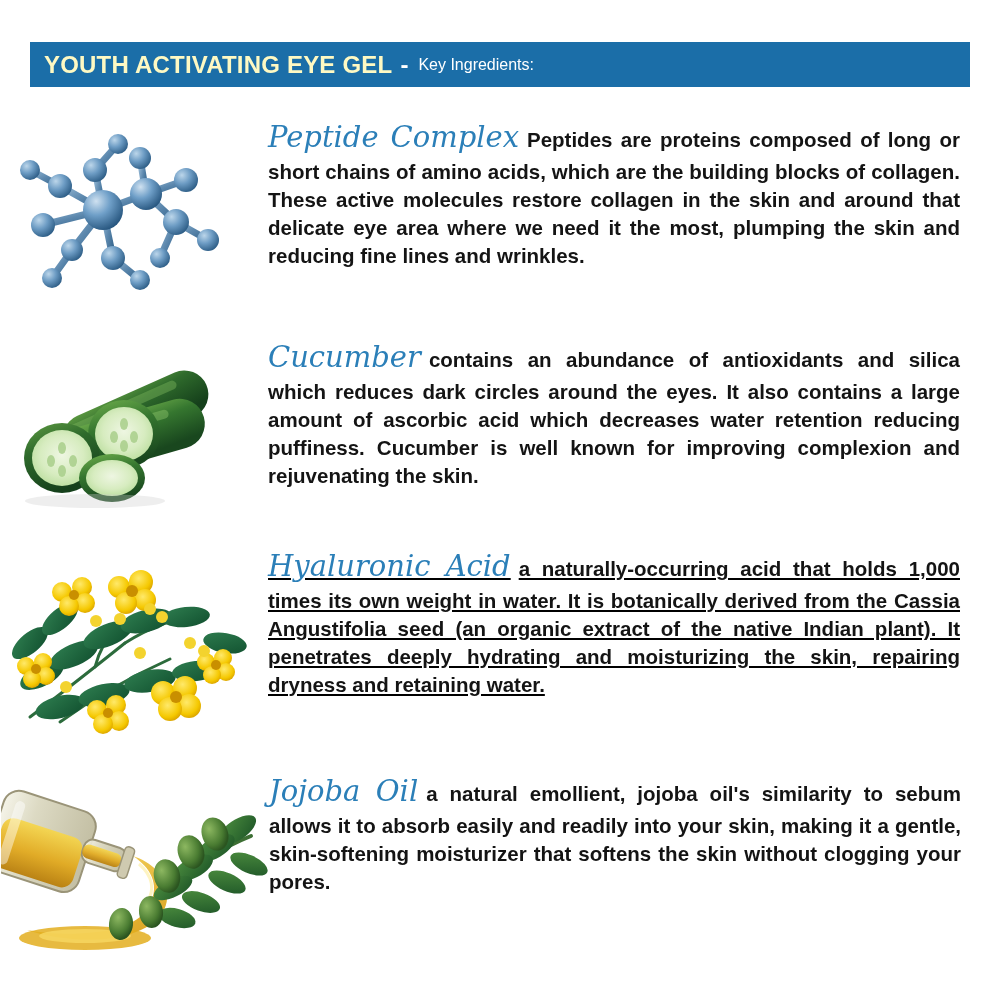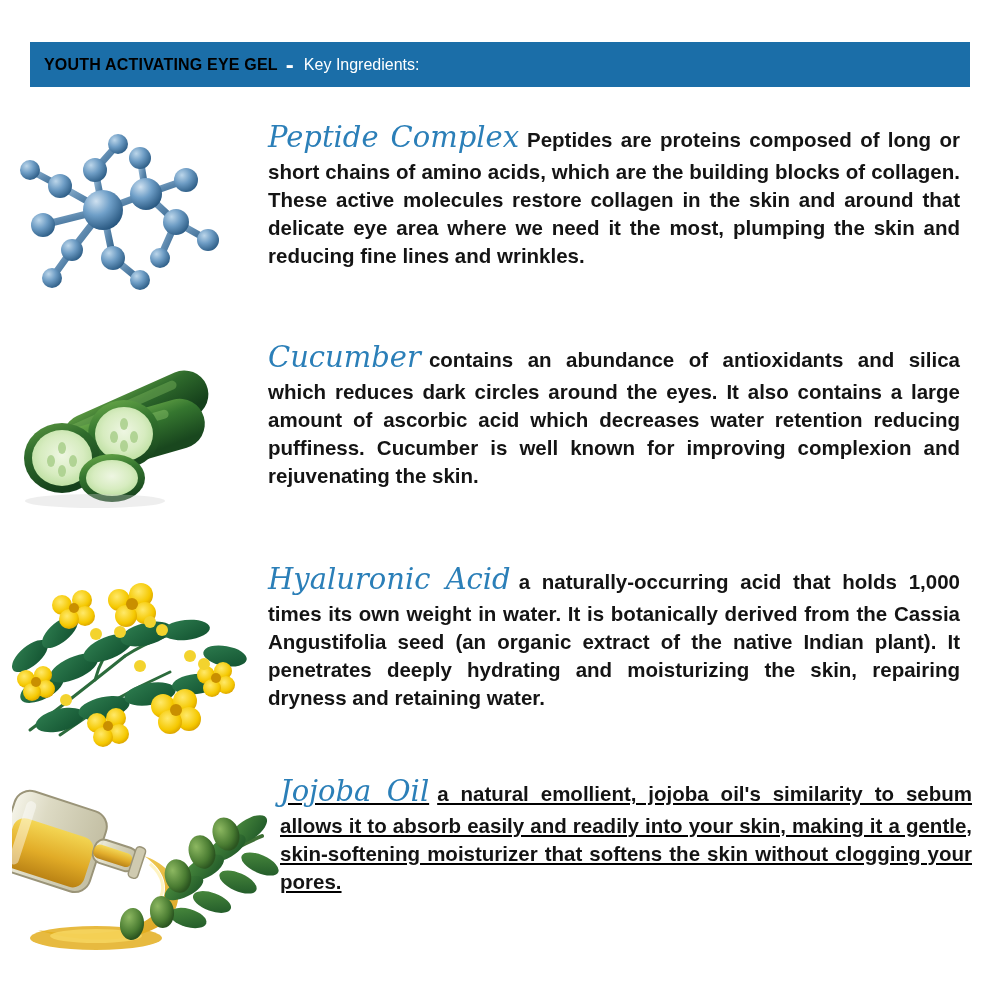--- a/index.html
+++ b/index.html
@@ -20,22 +20,22 @@
   .header-bar {
     position: absolute;
     left: 30px; top: 42px;
     width: 940px; height: 45px;
     background: #1b6ea8;
     display: flex;
     align-items: center;
     padding-left: 14px;
   }
   .header-title {
-    color: #000000;
-    font-size: 16px;
+    color: #fef9c3;
+    font-size: 24px;
     font-weight: bold;
     letter-spacing: 0.2px;
     white-space: nowrap;
   }
   .header-dash {
     color: #ffffff;
     font-size: 24px;
     font-weight: bold;
     margin: 0 10px 0 8px;
   }
@@ -66,22 +66,22 @@
     line-height: 1.37;
     color: #141414;
     font-weight: bold;
     text-align: justify;
   }
   .body-text.justify-all { text-align: justify; text-align-last: left; }
 
   
   #row-peptide   { left: 0px;  top: 118px;  width: 970px; }
   #row-cucumber  { left: 0px;  top: 338px;  width: 970px; }
-  #row-hyaluronic{ left: 0px;  top: 560px;  width: 970px; }
-  #row-jojoba    { left: 12px;  top: 772px;  width: 970px; text-decoration: underline; }
+  #row-hyaluronic{ left: 0px;  top: 547px;  width: 970px; text-decoration: underline; }
+  #row-jojoba    { left: 1px;  top: 772px;  width: 970px; }
 
   #row-peptide .thumb    { width: 268px; height: 180px; }
   #row-cucumber .thumb   { width: 268px; height: 170px; }
   #row-hyaluronic .thumb { width: 268px; height: 190px; }
   #row-jojoba .thumb     { width: 268px; height: 185px; }
 
   .copy { padding-right: 10px; }
 
   
   .art { display: block; }

